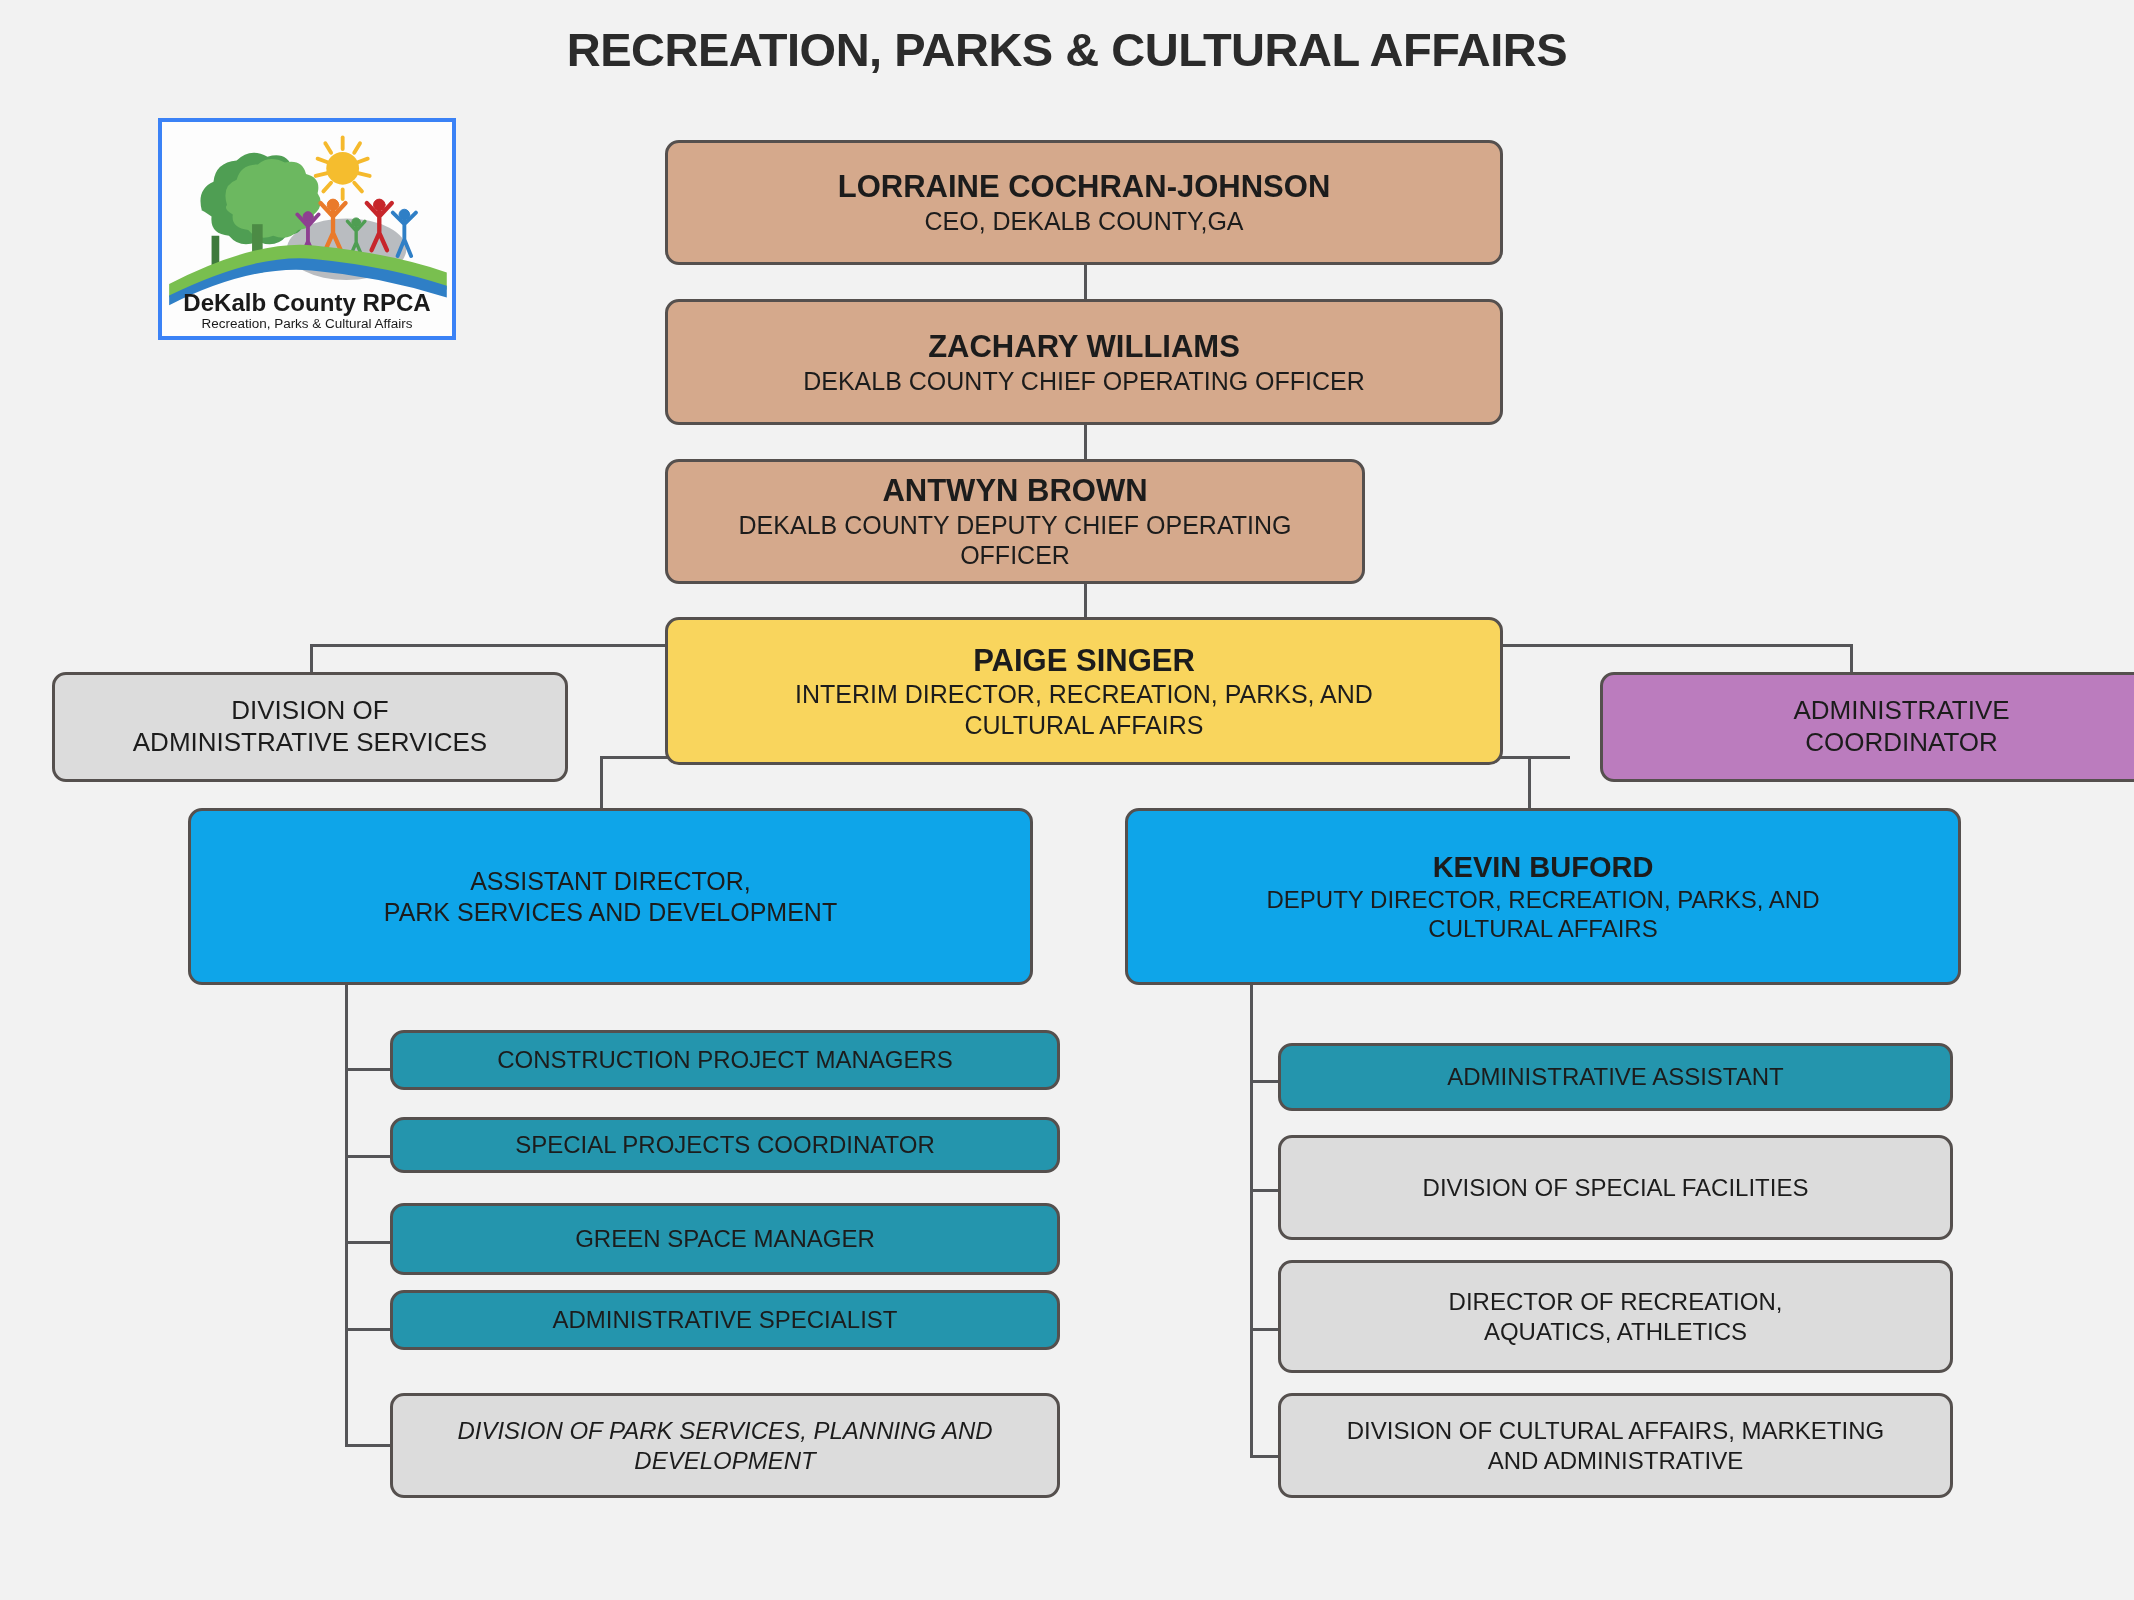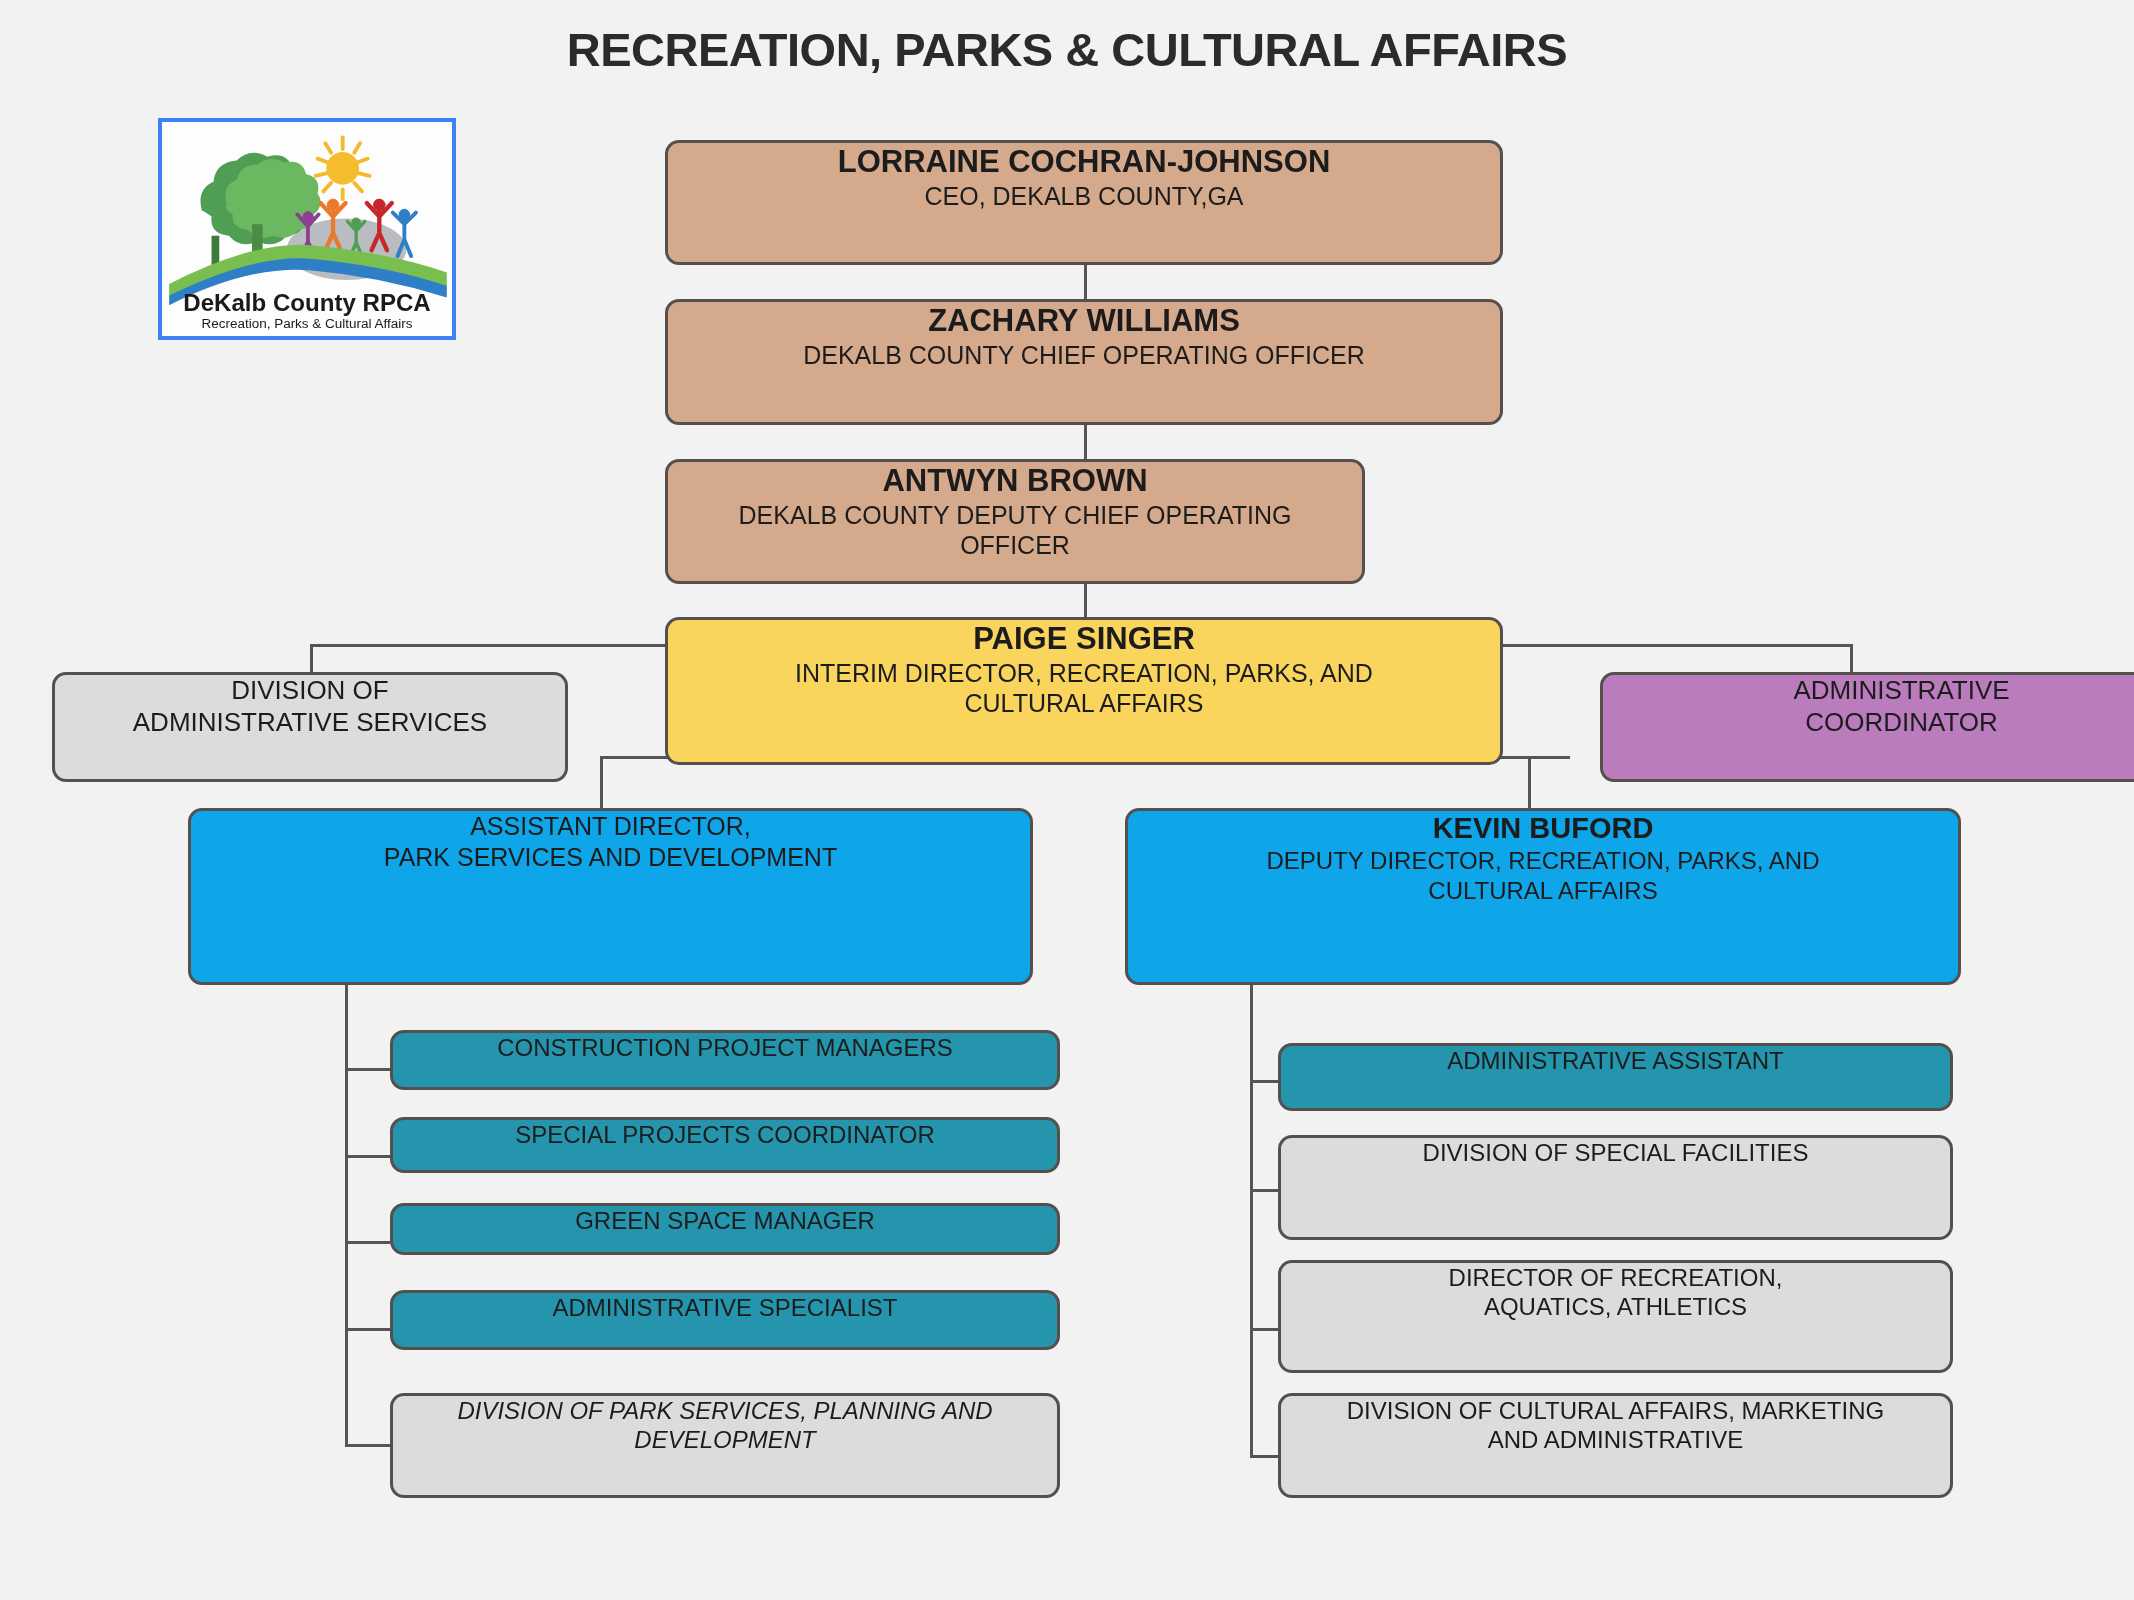--- a/index.html
+++ b/index.html
@@ -49,21 +49,21 @@
   .hline { height: 3px; }
 
   
   .node {
     position: absolute;
     border: 3px solid #55504e;
     border-radius: 14px;
     display: flex;
     flex-direction: column;
     align-items: center;
-    justify-content: flex-start;
+    justify-content: center;
     text-align: center;
     color: #1c1c1c;
     padding: 0 14px;
     line-height: 1.22;
   }
   .node .nm {
     font-weight: bold;
     letter-spacing: 0px;
   }
   .node .tt {
@@ -224,21 +224,21 @@
 </div>
 
 <div class="node teal" style="left:390px; top:1030px; width:670px; height:60px;">
   <div class="tt f-small">CONSTRUCTION PROJECT MANAGERS</div>
 </div>
 
 <div class="node teal" style="left:390px; top:1117px; width:670px; height:56px;">
   <div class="tt f-small">SPECIAL PROJECTS COORDINATOR</div>
 </div>
 
-<div class="node teal" style="left:390px; top:1203px; width:670px; height:52px;">
+<div class="node teal" style="left:390px; top:1203px; width:670px; height:72px;">
   <div class="tt f-small">GREEN SPACE MANAGER</div>
 </div>
 
 <div class="node teal" style="left:390px; top:1290px; width:670px; height:60px;">
   <div class="tt f-small">ADMINISTRATIVE SPECIALIST</div>
 </div>
 
 <div class="node gray" style="left:390px; top:1393px; width:670px; height:105px;font-style:italic;">
   <div class="tt f-small">DIVISION OF PARK SERVICES, PLANNING AND</div>
   <div class="tt f-small">DEVELOPMENT</div>

